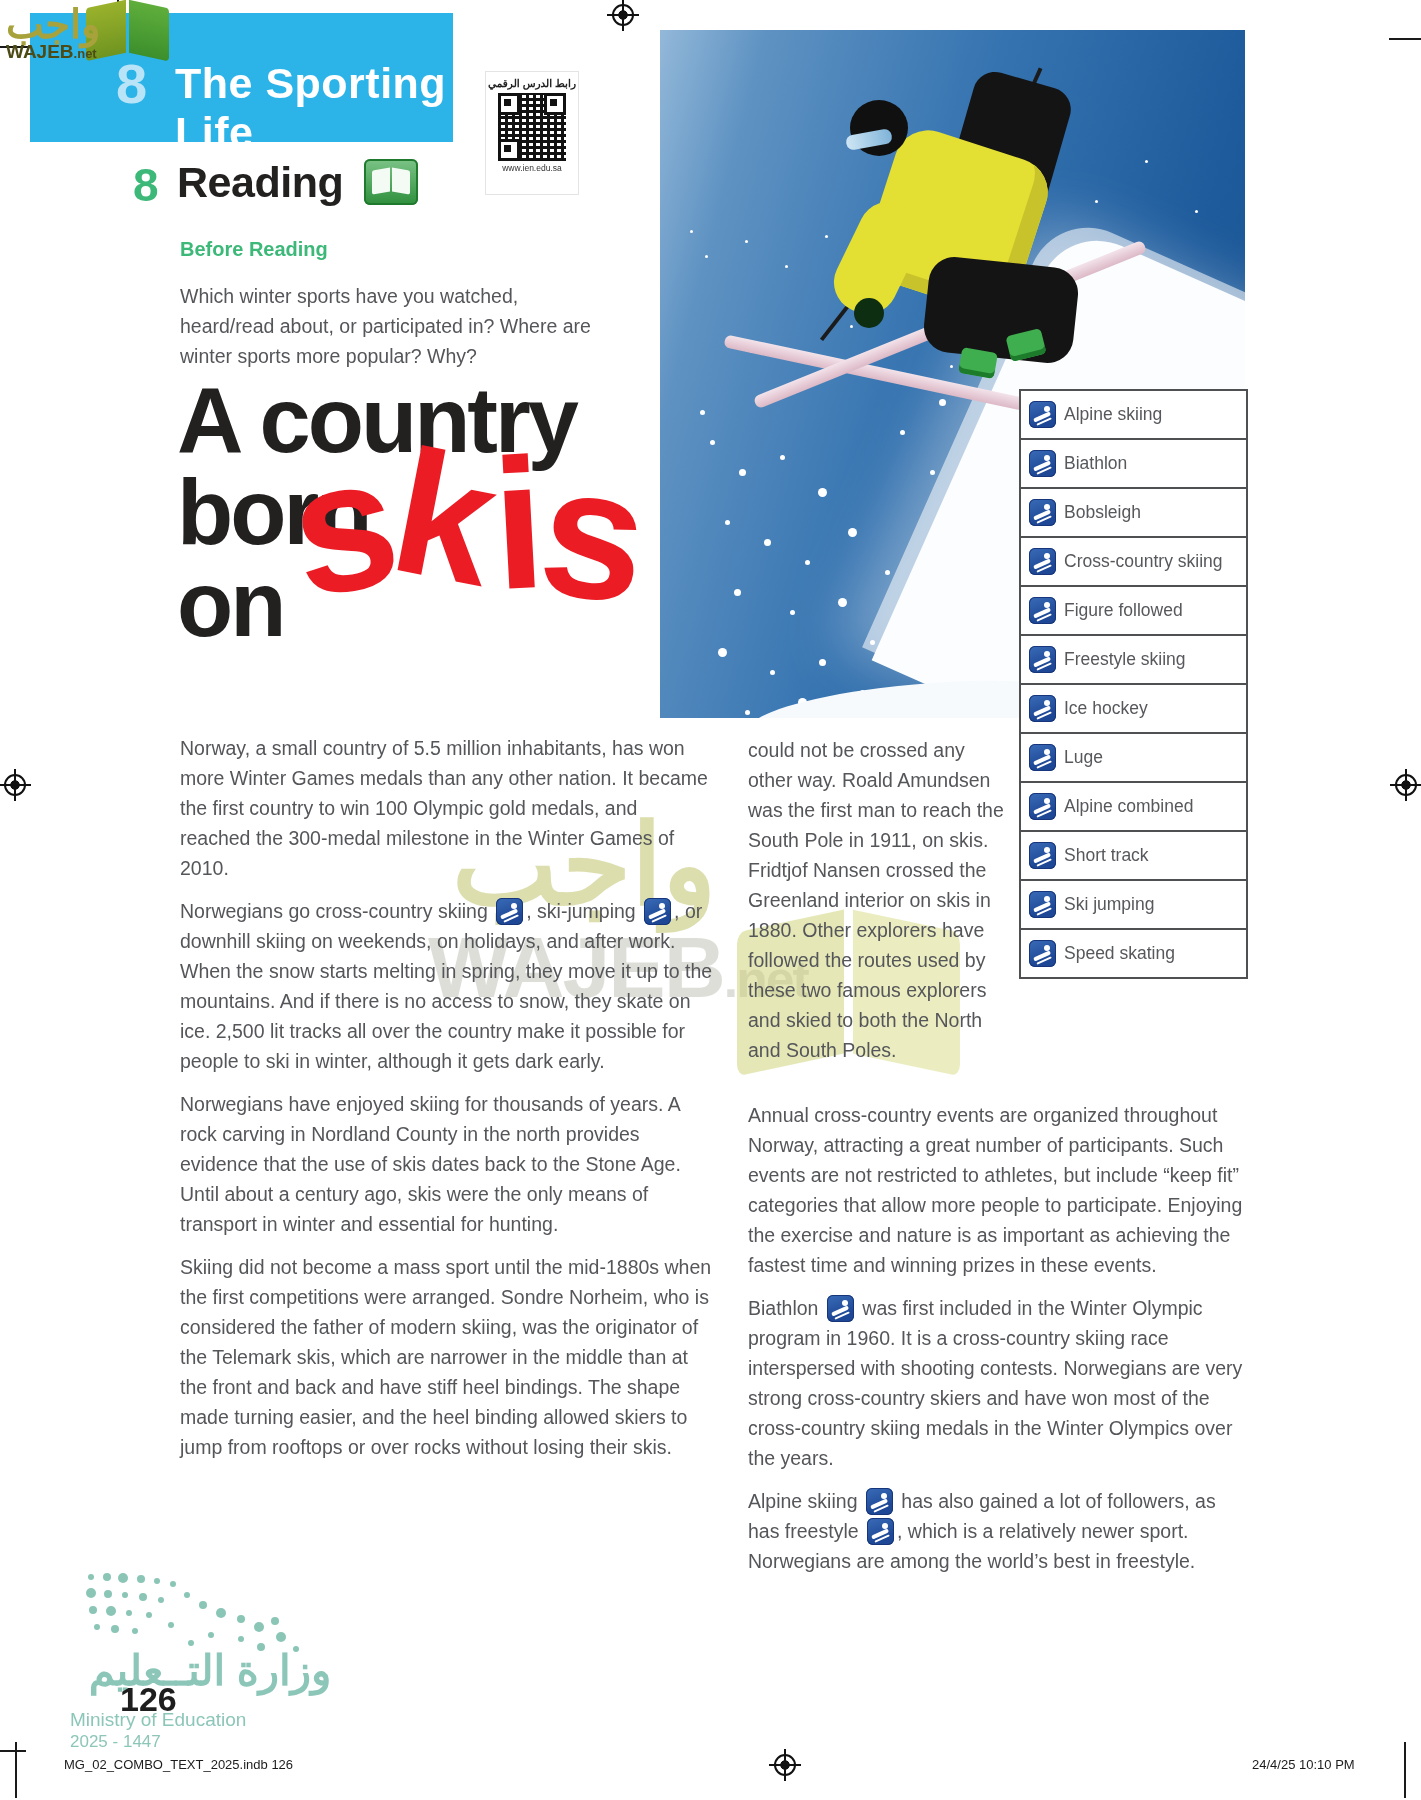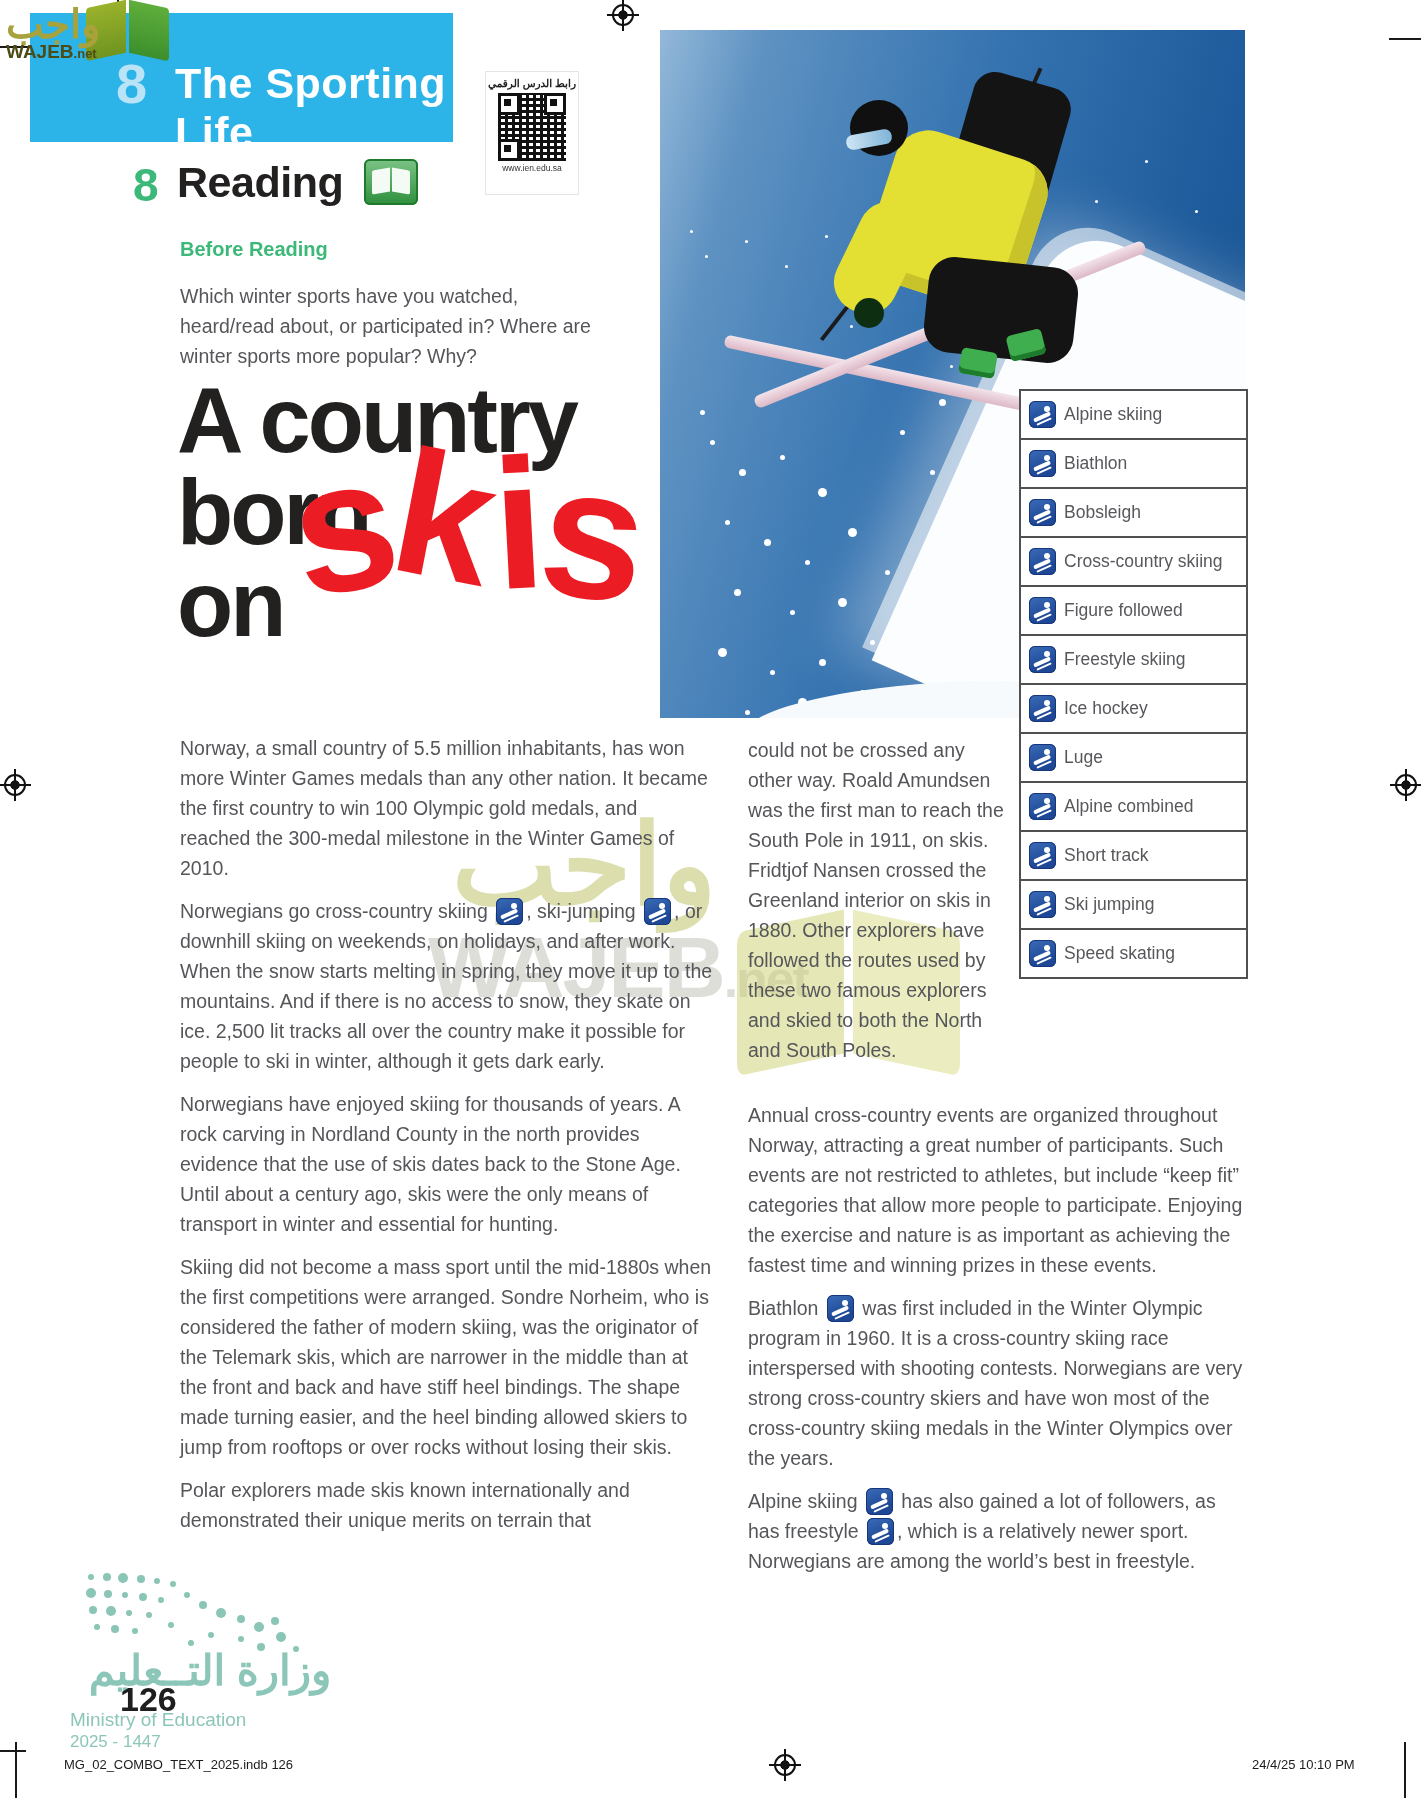--- a/index.html
+++ b/index.html
@@ -244,21 +244,20 @@
   <div class="wm-book openbook" data-name="wajeb-watermark-book-icon">
       <span class="pg l"></span>
       <span class="pg r"></span>
     </div>
 
   <div class="left-col body-text" data-name="article-left-column">
     <p data-name="paragraph">Norway, a small country of 5.5 million inhabitants, has won more Winter Games medals than any other nation. It became the first country to win 100 Olympic gold medals, and reached the 300-medal milestone in the Winter Games of 2010.</p>
     <p data-name="paragraph">Norwegians go cross-country skiing <span class="sport-icon inline" data-name="cross-country-skiing-icon"></span>, ski-jumping <span class="sport-icon inline" data-name="ski-jumping-icon"></span>, or downhill skiing on weekends, on holidays, and after work. When the snow starts melting in spring, they move it up to the mountains. And if there is no access to snow, they skate on ice. 2,500 lit tracks all over the country make it possible for people to ski in winter, although it gets dark early.</p>
     <p data-name="paragraph">Norwegians have enjoyed skiing for thousands of years. A rock carving in Nordland County in the north provides evidence that the use of skis dates back to the Stone Age. Until about a century ago, skis were the only means of transport in winter and essential for hunting.</p>
     <p data-name="paragraph">Skiing did not become a mass sport until the mid-1880s when the first competitions were arranged. Sondre Norheim, who is considered the father of modern skiing, was the originator of the Telemark skis, which are narrower in the middle than at the front and back and have stiff heel bindings. The shape made turning easier, and the heel binding allowed skiers to jump from rooftops or over rocks without losing their skis.</p>
-    <p data-name="paragraph">Polar explorers made skis known internationally and demonstrated their unique merits on terrain that</p>
   </div>
   <div class="mid-col body-text" data-name="article-middle-column">
     <p data-name="paragraph">could not be crossed any other way. Roald Amundsen was the first man to reach the South Pole in 1911, on skis. Fridtjof Nansen crossed the Greenland interior on skis in 1880. Other explorers have followed the routes used by these two famous explorers and skied to both the North and South Poles.</p>
   </div>
   <div class="wide-col body-text" data-name="article-right-column">
     <p data-name="paragraph">Annual cross-country events are organized throughout Norway, attracting a great number of participants. Such events are not restricted to athletes, but include “keep fit” categories that allow more people to participate. Enjoying the exercise and nature is as important as achieving the fastest time and winning prizes in these events.</p>
     <p data-name="paragraph">Biathlon <span class="sport-icon inline" data-name="biathlon-icon"></span> was first included in the Winter Olympic program in 1960. It is a cross-country skiing race interspersed with shooting contests. Norwegians are very strong cross-country skiers and have won most of the cross-country skiing medals in the Winter Olympics over the years.</p>
     <p data-name="paragraph">Alpine skiing <span class="sport-icon inline" data-name="alpine-skiing-icon"></span> has also gained a lot of followers, as has freestyle <span class="sport-icon inline" data-name="freestyle-skiing-icon"></span>, which is a relatively newer sport. Norwegians are among the world’s best in freestyle.</p>
   </div>
 

